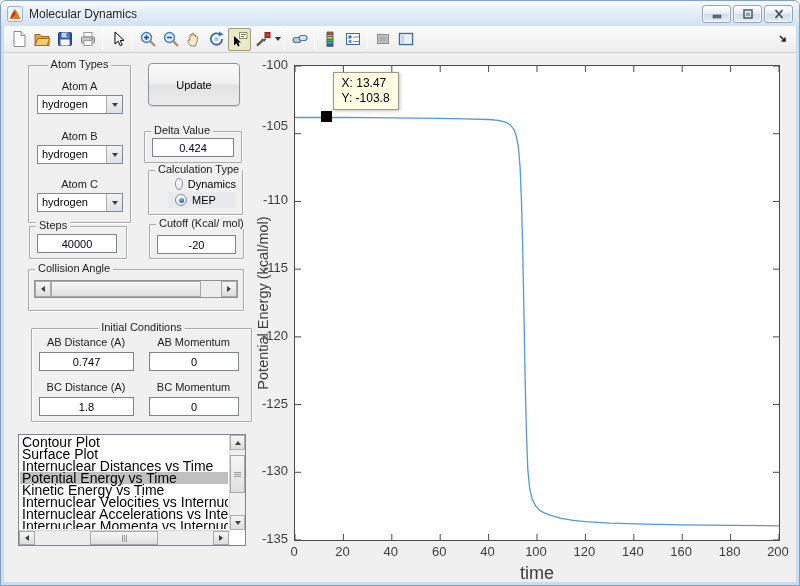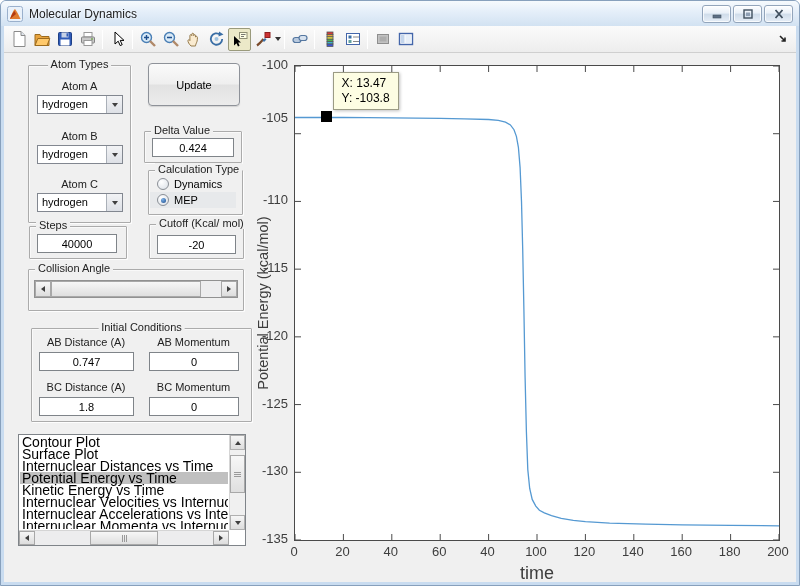--- a/index.html
+++ b/index.html
@@ -262,21 +262,21 @@
 
     <button class="push-btn" style="left:144px;top:37px;width:92px;height:43px;">Update</button>
 
     <div class="group" style="left:140px;top:105px;width:98px;height:32px;">
       <span class="group-label">Delta Value</span>
     </div>
     <input class="edit" style="left: 148px; top: 112px; width: 82px;" value="0.424">
 
     <div class="group" style="left:144px;top:144px;width:95px;height:45px;">
       <span class="group-label">Calculation Type</span>
-      <div id="calc-options" style="position:absolute;left:1px;top:5px;right:6px;">
+      <div id="calc-options" style="position:absolute;left:1px;top:5px;right:6px;padding-left:18px;">
           <div class="radio-row">
             <span class="radio-dot"></span>
             <span>Dynamics</span>
           </div>
           <div class="radio-row checked">
             <span class="radio-dot"></span>
             <span>MEP</span>
           </div>
         </div>
     </div>
@@ -418,21 +418,21 @@
         <div class="xtick-label" style="left: 606.8px; top: 518px;">140</div>
         <div class="xtick-label" style="left: 655.2px; top: 518px;">160</div>
         <div class="xtick-label" style="left: 703.6px; top: 518px;">180</div>
         <div class="xtick-label" style="left: 752px; top: 518px;">200</div>
         <div class="ytick-label" style="left: 240px; top: 505px;">-135</div>
         <div class="ytick-label" style="left: 240px; top: 437.286px;">-130</div>
         <div class="ytick-label" style="left: 240px; top: 369.571px;">-125</div>
         <div class="ytick-label" style="left: 240px; top: 301.857px;">-120</div>
         <div class="ytick-label" style="left: 240px; top: 234.143px;">-115</div>
         <div class="ytick-label" style="left: 240px; top: 166.429px;">-110</div>
-        <div class="ytick-label" style="left: 240px; top: 84px;">-105</div>
+        <div class="ytick-label" style="left: 240px; top: 92px;">-105</div>
         <div class="ytick-label" style="left: 240px; top: 31px;">-100</div>
       </div>
     <div id="datatip-marker" style="left: 317.097px; top: 84.9629px;"></div>
     <div id="datatip" style="left: 328.597px; top: 46.4629px;">
       <span>X: 13.47</span><br>
       <span>Y: -103.8</span>
     </div>
 
   </div>
 </div>

